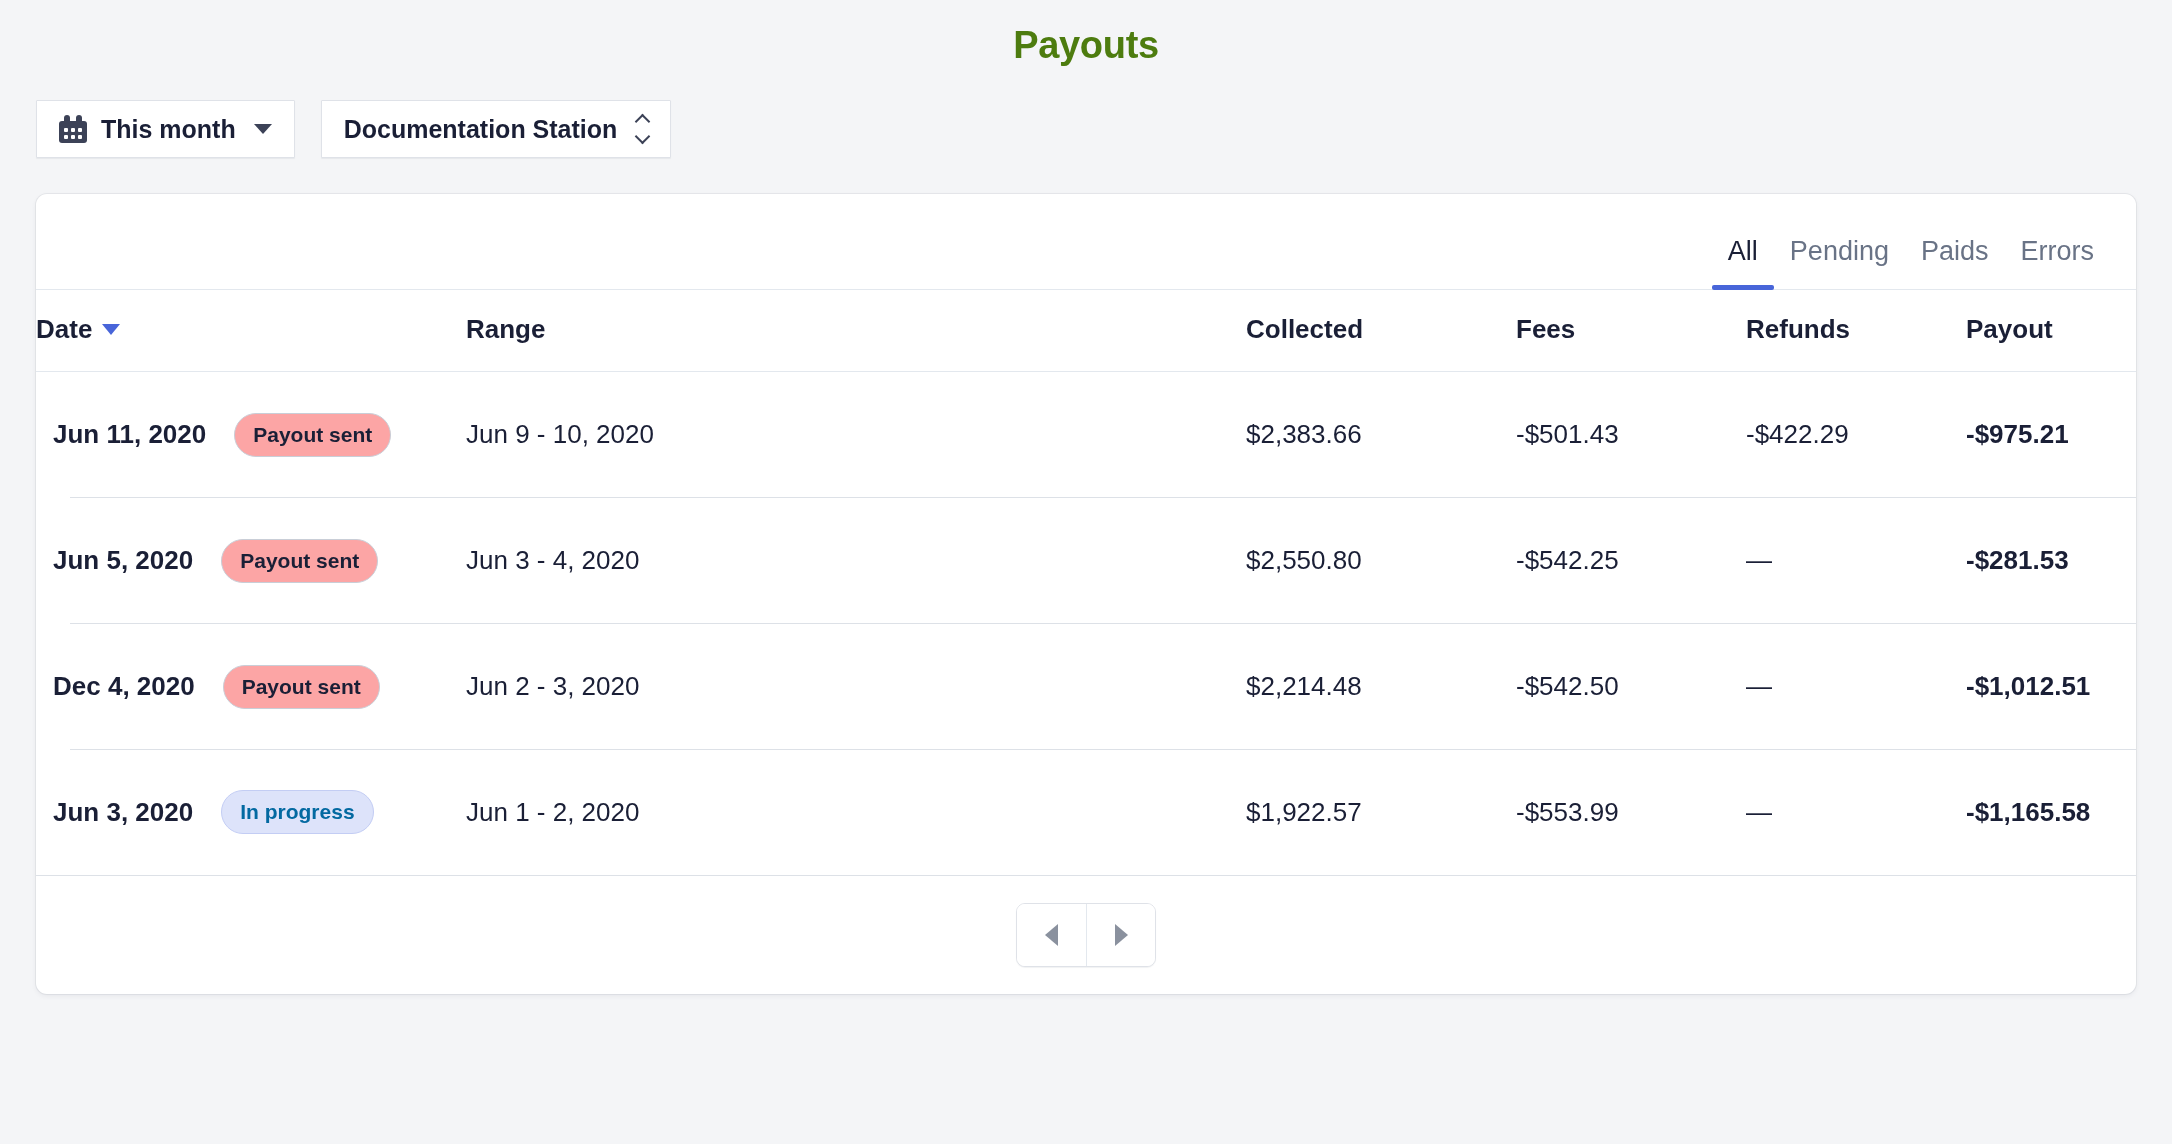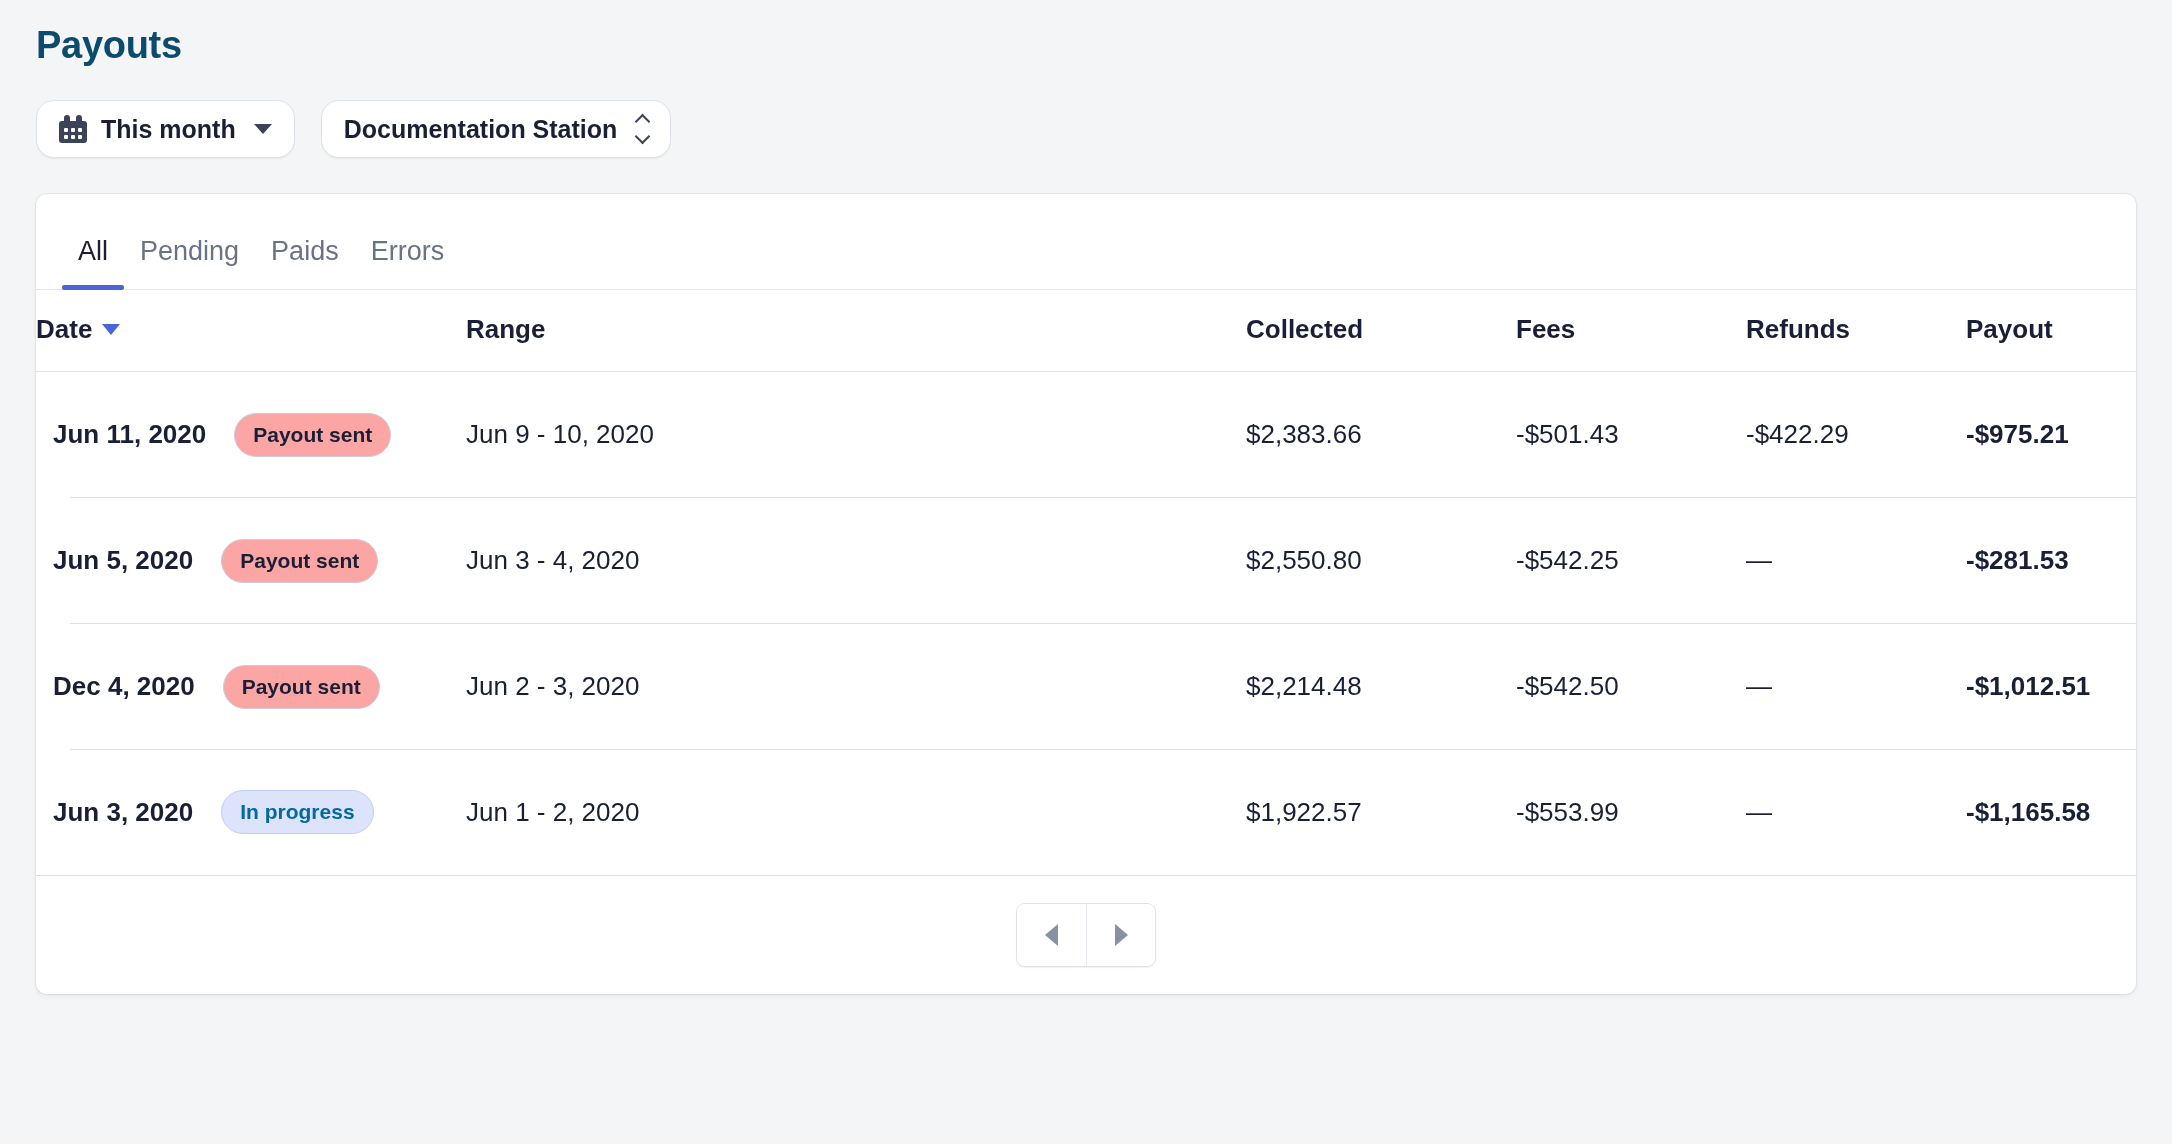--- a/index.html
+++ b/index.html
@@ -25,40 +25,41 @@
   }
 
   
   .page-title {
     margin: 0;
     padding-top: 22px;
     font-size: 38px;
     line-height: 46px;
     font-weight: bold;
     letter-spacing: -0.3px;
-    color: #0c4a6e;
+    color: #4d7c0f;
+    text-align: center;
   }
 
   .filter-bar {
     display: flex;
     align-items: center;
     gap: 26px;
     margin-top: 32px;
   }
 
   .filter-btn {
     display: inline-flex;
     align-items: center;
     gap: 14px;
     height: 58px;
     box-sizing: border-box;
     padding: 0 22px;
     background: #ffffff;
     border: 1px solid #dfe2e8;
-    border-radius: 18px;
+    border-radius: 1px;
     box-shadow: 0 1px 1px rgba(22,28,45,0.06);
     font-size: 25px;
     font-weight: bold;
     color: #1a1f36;
     cursor: pointer;
     white-space: nowrap;
   }
 
   
   .cal-icon {
@@ -135,20 +136,21 @@
   }
 
   
   .tabs {
     display: flex;
     align-items: flex-end;
     height: 96px;
     padding: 0 26px;
     border-bottom: 1px solid #e3e8ee;
     box-sizing: border-box;
+    justify-content: flex-end;
   }
   .tab {
     position: relative;
     padding: 0 16px 22px 16px;
     font-size: 27px;
     color: #697386;
     cursor: pointer;
     background: none;
     border: none;
     font-family: inherit;

